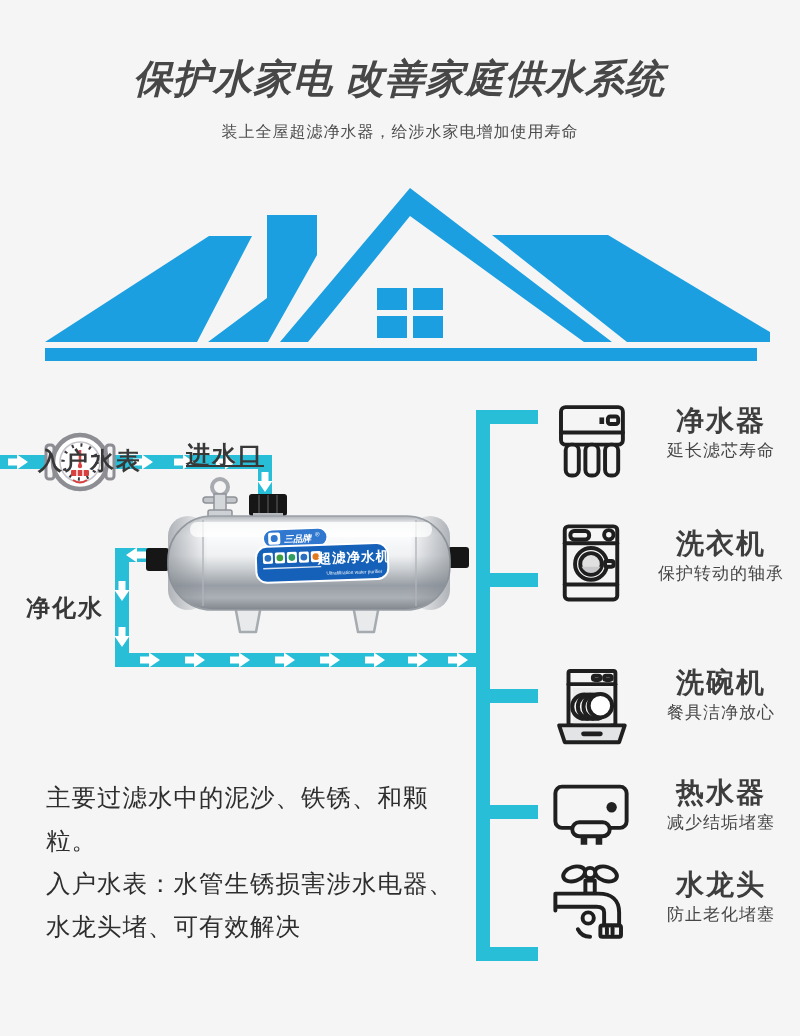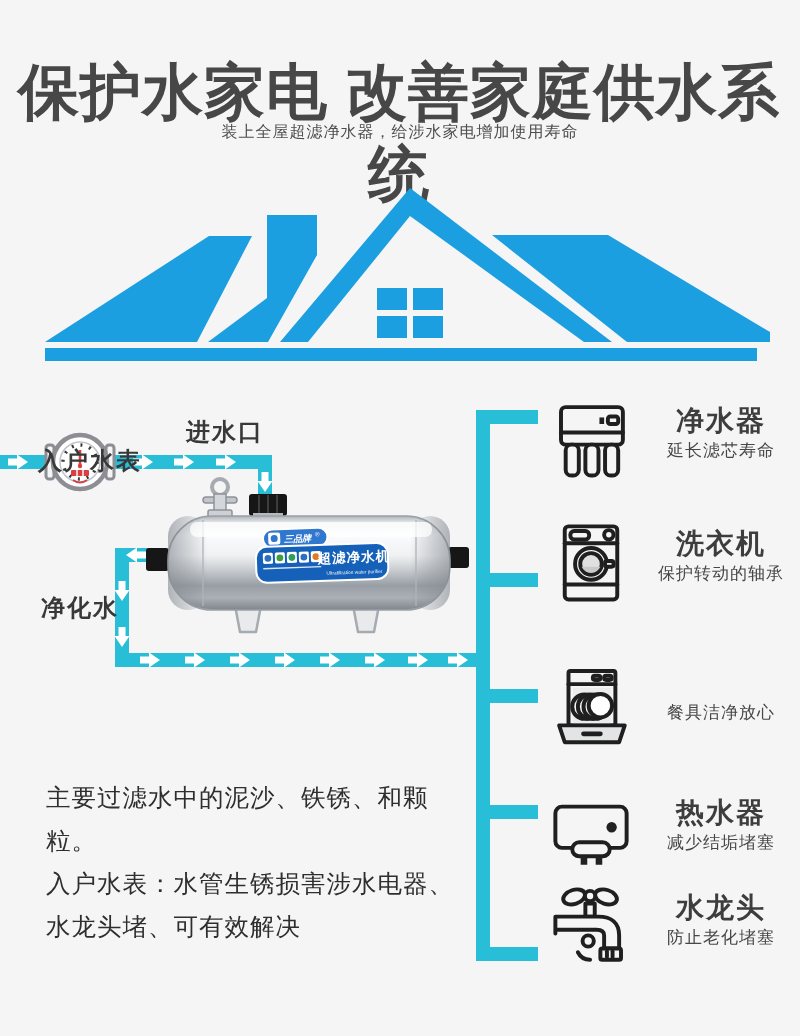--- a/index.html
+++ b/index.html
@@ -4,21 +4,21 @@
 <style>
   html,body{margin:0;padding:0;background:#e9e9ea;}
   .stage{
     position:relative;width:800px;height:1036px;margin:0 auto;
     background:#f5f5f6;overflow:hidden;
     font-family:"Liberation Sans","DejaVu Sans",sans-serif;
   }
   .abs{position:absolute;}
   .page-title{
     left:0;top:52px;width:798px;text-align:center;
-    font-size:61px;font-weight:700;color:#474747;letter-spacing:1px;
+    font-size:39px;font-weight:700;color:#474747;letter-spacing:1px;font-style:italic;
   }
   .page-subtitle{
     left:0;top:122px;width:800px;text-align:center;
     font-size:16px;font-weight:500;color:#4e4e4e;letter-spacing:1px;
   }
   .pipe-label{font-size:24px;font-weight:700;color:#383838;letter-spacing:2px;}
   .scene{left:0;top:0;width:800px;height:1036px;}
   .app-row{width:258px;height:112px;}
   .app-icon{position:absolute;left:4px;top:0;width:90px;height:90px;}
   .app-name{
@@ -176,22 +176,22 @@
             <circle cx="316" cy="556.5" r="3.4" fill="#e07a1f"></circle>
           <rect x="263" y="566" width="58" height="1.4" fill="#ffffff" opacity="0.85"></rect>
         </g>
         <text x="354" y="563" font-size="13.5" font-weight="700" fill="#ffffff" text-anchor="middle" letter-spacing="1">超滤净水机</text>
         <text x="354" y="575" font-size="4.8" fill="#ffffff" opacity="0.95" text-anchor="middle">Ultrafiltration water purifier</text>
       </g>
     </g>
   </svg>
 
   <div class="abs pipe-label" style="left:38px;top:406px;margin-top:39px;">入户水表</div>
-  <div class="abs pipe-label" style="left:186px;top:416px;">进水口</div>
-  <div class="abs pipe-label" style="left:26px;top:592px;margin-left:15px;">净化水</div>
+  <div class="abs pipe-label" style="left:186px;top:439px;text-decoration:underline;">进水口</div>
+  <div class="abs pipe-label" style="left:26px;top:592px;">净化水</div>
 
   <div class="abs app-row" style="left:542px;top:517px;">
     <svg class="app-icon" viewBox="0 0 96 96">
       <g class="icon-line">
         <rect x="20" y="10" width="56" height="78" rx="4" fill="#f5f5f6"></rect>
         <line x1="20" y1="28" x2="76" y2="28"></line>
         <rect x="26" y="15" width="20" height="9" rx="4"></rect>
         <circle cx="67" cy="19" r="5"></circle>
         <line x1="20" y1="72" x2="76" y2="72"></line>
         <circle cx="48" cy="50" r="17"></circle>
@@ -229,38 +229,39 @@
         <rect x="62" y="21" width="8" height="4.5" rx="2"></rect>
         <rect x="29" y="34" width="40" height="38" fill="#ececed" stroke="none"></rect>
         <circle cx="41" cy="54" r="13" fill="#f6f6f7"></circle>
         <circle cx="47" cy="54" r="13" fill="#f6f6f7"></circle>
         <circle cx="53" cy="54" r="13" fill="#f6f6f7"></circle>
         <circle cx="58" cy="53" r="12.5" fill="#ffffff"></circle>
         <polygon points="14,74 84,74 78,92 20,92" fill="#e3e4e6"></polygon>
         <line x1="40" y1="83" x2="58" y2="83" stroke-width="5"></line>
       </g>
     </svg>
+    <div class="app-name">洗碗机</div>
     <div class="app-benefit">餐具洁净放心</div>
   </div>
 
-  <div class="abs app-row" style="left:542px;top:786px;">
+  <div class="abs app-row" style="left:542px;top:766px;">
     <svg class="app-icon" viewBox="0 0 96 96">
       <g class="icon-line">
         <rect x="10" y="22" width="76" height="44" rx="7" fill="#f5f5f6"></rect>
         <circle cx="70" cy="44" r="5.5" fill="#222" stroke="none"></circle>
         <rect x="28" y="60" width="40" height="15" rx="7.5" fill="#f5f5f6"></rect>
         <rect x="37" y="75" width="7" height="9" fill="#222" stroke="none"></rect>
         <rect x="53" y="75" width="7" height="9" fill="#222" stroke="none"></rect>
       </g>
     </svg>
     <div class="app-name">热水器</div>
     <div class="app-benefit">减少结垢堵塞</div>
   </div>
 
-  <div class="abs app-row" style="left:542px;top:881px;text-decoration:underline;">
+  <div class="abs app-row" style="left:542px;top:858px;text-decoration:underline;">
     <svg class="app-icon" viewBox="0 0 96 96">
       <g class="icon-line">
         <ellipse cx="30" cy="17" rx="12" ry="7.5" transform="rotate(-18 30 17)" fill="#f5f5f6"></ellipse>
         <ellipse cx="64" cy="17" rx="12" ry="7.5" transform="rotate(18 64 17)" fill="#f5f5f6"></ellipse>
         <circle cx="47" cy="16" r="5.5" fill="#f5f5f6"></circle>
         <rect x="42" y="24" width="10" height="14" fill="#f5f5f6"></rect>
         <path d="M10,56 V38 H56 C70,38 78,45 78,58 V72 H62 V58 C62,54 59,52 54,52 H10 Z" fill="#f5f5f6"></path>
         <rect x="58" y="72" width="22" height="12" rx="2" fill="#f5f5f6"></rect>
         <line x1="65" y1="75" x2="65" y2="81"></line>
         <line x1="71" y1="75" x2="71" y2="81"></line>

